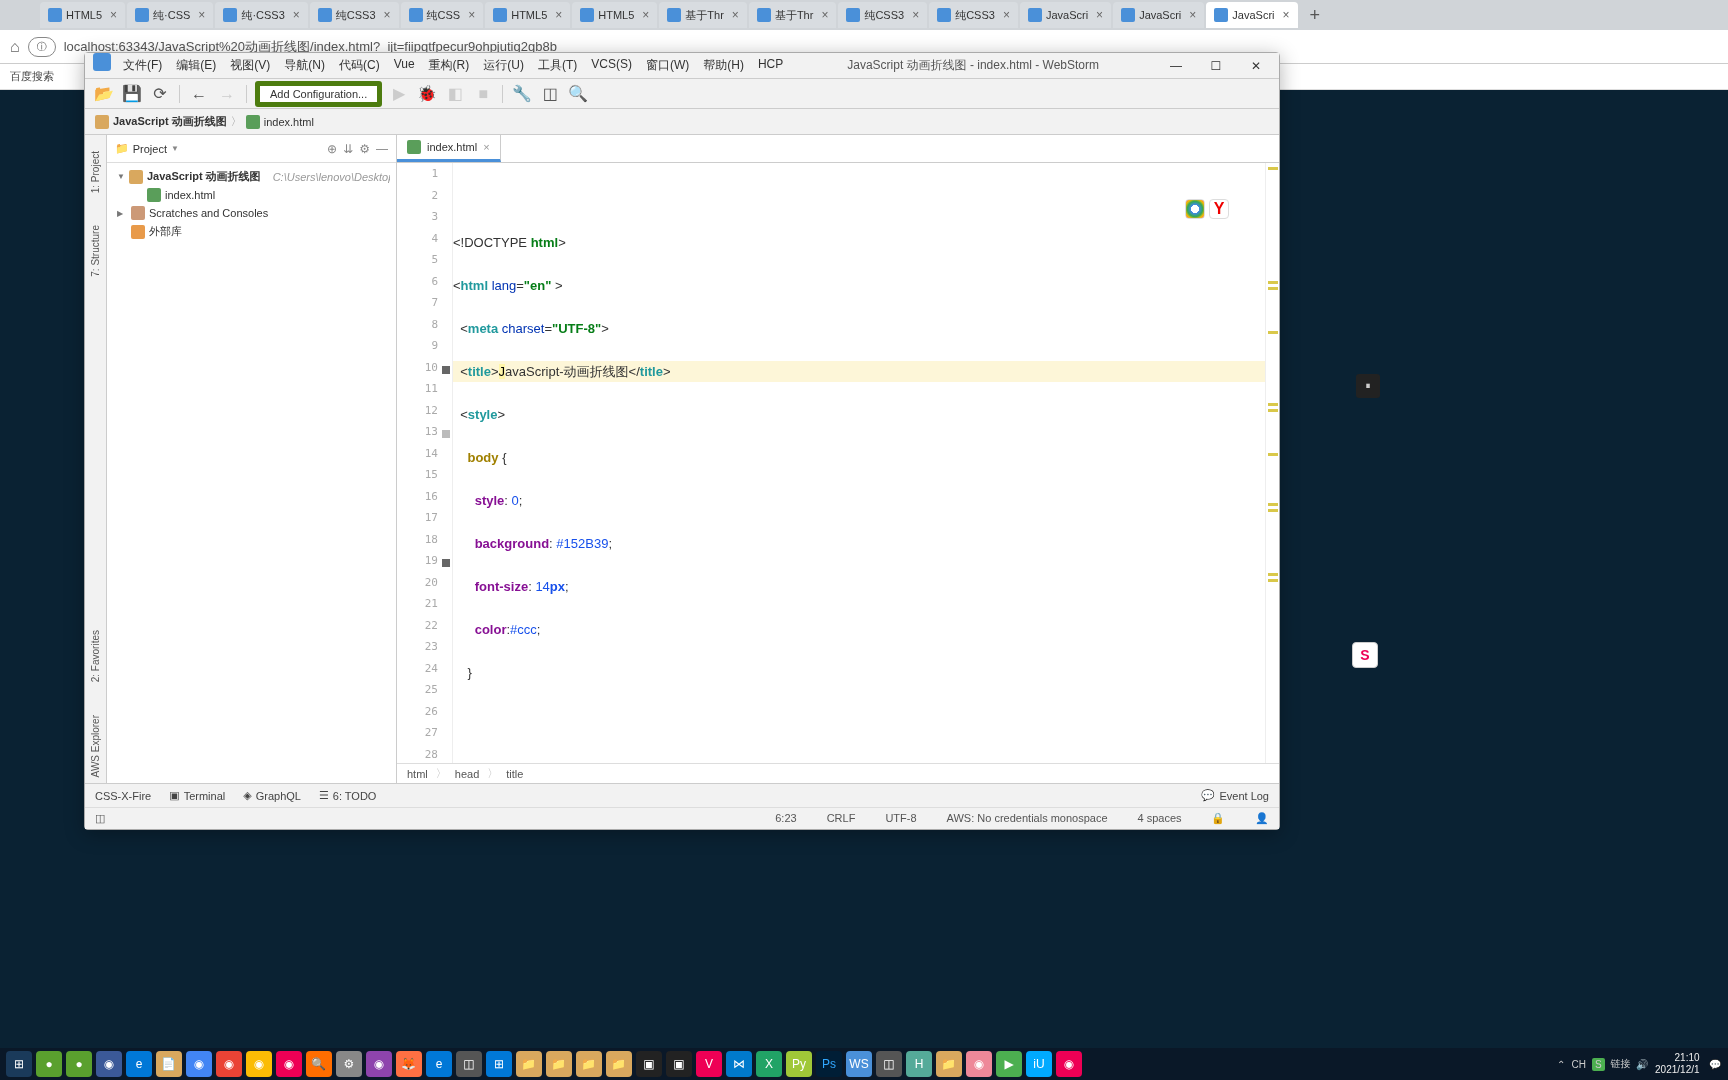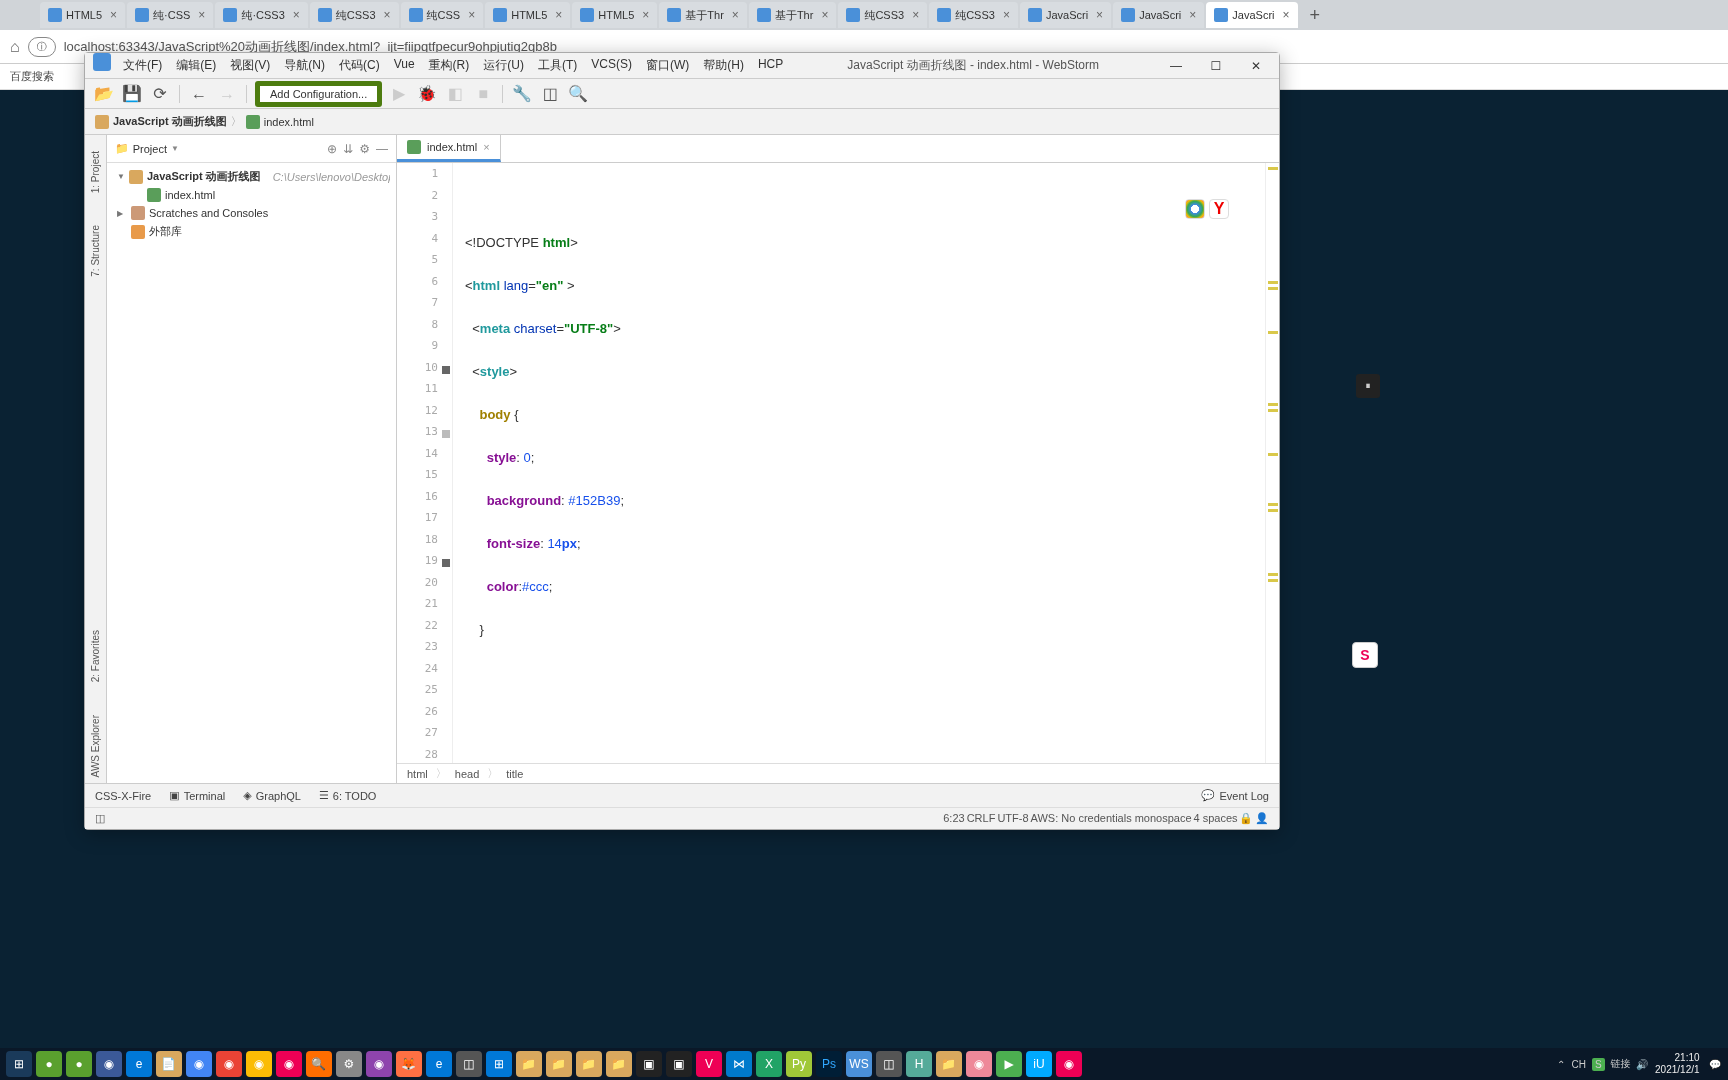--- a/index.html
+++ b/index.html
@@ -66,21 +66,21 @@
 .ed-tabs { height: 28px; display: flex; border-bottom: 1px solid #ccc; }
 .ed-tab { display: flex; align-items: center; padding: 0 10px; gap: 6px; border-right: 1px solid #ccc; font-size: 11px; color: #333; background: #fff; position: relative; }
 .ed-tab.act { border-bottom: 3px solid #4a90d9; }
 .ed-tab .x { color: #999; cursor: pointer; }
 
 .code-wrap { flex: 1; display: flex; overflow: hidden; position: relative; }
 .gutter { width: 56px; background: #fff; border-right: 1px solid #eee; padding-top: 4px; }
 .gutter .ln { height: 21.5px; text-align: right; padding-right: 14px; font-size: 11px; color: #aaa; font-family: Menlo, Consolas, monospace; position: relative; }
 .gutter .ln .mk { position: absolute; right: 2px; top: 5px; width: 8px; height: 8px; background: #666; }
 
-.code { flex: 1; padding-top: 4px; font-family: Menlo, Consolas, monospace; font-size: 13px; line-height: 21.5px; white-space: pre; overflow: hidden; margin-left: 12px; }
+.code { flex: 1; padding-top: 4px; font-family: Menlo, Consolas, monospace; font-size: 13px; line-height: 21.5px; white-space: pre; overflow: hidden; }
 .code .cl { height: 21.5px; }
 .code .hl { background: #fdf6d8; display: block; width: 100%; }
 .c-tag { color: #20999d; font-weight: 600; }
 .c-attr { color: #0033b3; }
 .c-str { color: #067d17; font-weight: 600; }
 .c-prop { color: #871094; font-weight: 600; }
 .c-val { color: #1750eb; font-weight: 600; }
 .c-sel { color: #a08000; font-weight: 600; }
 .c-num { color: #1750eb; }
 .c-txt { color: #333; }
@@ -93,21 +93,21 @@
 .mark-strip .m { position: absolute; left: 2px; width: 10px; height: 3px; }
 
 .breadcrumb-bottom { height: 20px; border-top: 1px solid #ddd; padding: 2px 10px; font-size: 11px; color: #555; display: flex; align-items: center; gap: 8px; }
 .breadcrumb-bottom .s { color: #bbb; }
 
 .ide-footer { height: 24px; background: #f2f2f2; border-top: 1px solid #ccc; display: flex; align-items: center; padding: 0 10px; gap: 18px; font-size: 11px; color: #444; }
 .ide-footer .f-item { display: flex; align-items: center; gap: 4px; cursor: pointer; }
 .ide-footer .right { margin-left: auto; display: flex; gap: 14px; }
 
 .ide-status { height: 22px; background: #f2f2f2; border-top: 1px solid #ddd; display: flex; align-items: center; font-size: 11px; color: #555; padding: 0 10px; }
-.ide-status .right { margin-left: auto; display: flex; gap: 2px; }
+.ide-status .right { margin-left: auto; display: flex; gap: 30px; }
 
 
 .float-badge { position: absolute; top: 374px; right: 348px; width: 24px; height: 24px; background: #222; color: #fff; display: flex; align-items: center; justify-content: center; font-size: 10px; border-radius: 3px; }
 
 .s-icon { position: absolute; top: 642px; right: 350px; width: 26px; height: 26px; background: #fff; border: 1px solid #ccc; border-radius: 4px; display: flex; align-items: center; justify-content: center; color: #e05; font-weight: bold; font-size: 14px; }
 
 
 .taskbar { position: absolute; bottom: 0; left: 0; right: 0; height: 32px; background: #0a1828; display: flex; align-items: center; padding: 0 6px; gap: 4px; }
 .taskbar .tb-icn { width: 26px; height: 26px; border-radius: 4px; display: flex; align-items: center; justify-content: center; font-size: 12px; color: #fff; cursor: pointer; }
 .taskbar .tray { margin-left: auto; display: flex; align-items: center; gap: 6px; color: #ccc; font-size: 10px; }
@@ -346,20 +346,21 @@
             <div class="ln">26</div>
             <div class="ln">27</div>
             <div class="ln">28</div>
         </div>
 
         <div class="code">
 <div class="cl"></div>
 <div class="cl"><span class="c-txt">&lt;!DOCTYPE </span><span class="c-dk">html</span><span class="c-txt">&gt;</span></div>
 <div class="cl"><span class="c-txt">&lt;</span><span class="c-tag">html</span> <span class="c-attr">lang</span><span class="c-txt">=</span><span class="c-str">"en"</span> <span class="c-txt">&gt;</span></div>
 <div class="cl">  <span class="c-txt">&lt;</span><span class="c-tag">meta</span> <span class="c-attr">charset</span><span class="c-txt">=</span><span class="c-str">"UTF-8"</span><span class="c-txt">&gt;</span></div>
+<div class="cl hl">  <span class="c-txt">&lt;</span><span class="c-tag">title</span><span class="c-txt">&gt;</span><span style="background:#fff6a8">J</span><span class="c-txt">avaScript-动画折线图</span><span class="c-txt">&lt;/</span><span class="c-tag">title</span><span class="c-txt">&gt;</span></div>
 <div class="cl">  <span class="c-txt">&lt;</span><span class="c-tag">style</span><span class="c-txt">&gt;</span></div>
 <div class="cl">    <span class="c-sel">body</span> <span class="c-txt">{</span></div>
 <div class="cl">      <span class="c-prop">style</span><span class="c-txt">:</span> <span class="c-num">0</span><span class="c-txt">;</span></div>
 <div class="cl">      <span class="c-prop">background</span><span class="c-txt">:</span> <span class="c-num">#152B39</span><span class="c-txt">;</span></div>
 <div class="cl">      <span class="c-prop">font-size</span><span class="c-txt">:</span> <span class="c-num">14</span><span class="c-val">px</span><span class="c-txt">;</span></div>
 <div class="cl">      <span class="c-prop">color</span><span class="c-txt">:</span><span class="c-num">#ccc</span><span class="c-txt">;</span></div>
 <div class="cl">    <span class="c-txt">}</span></div>
 
 
 

